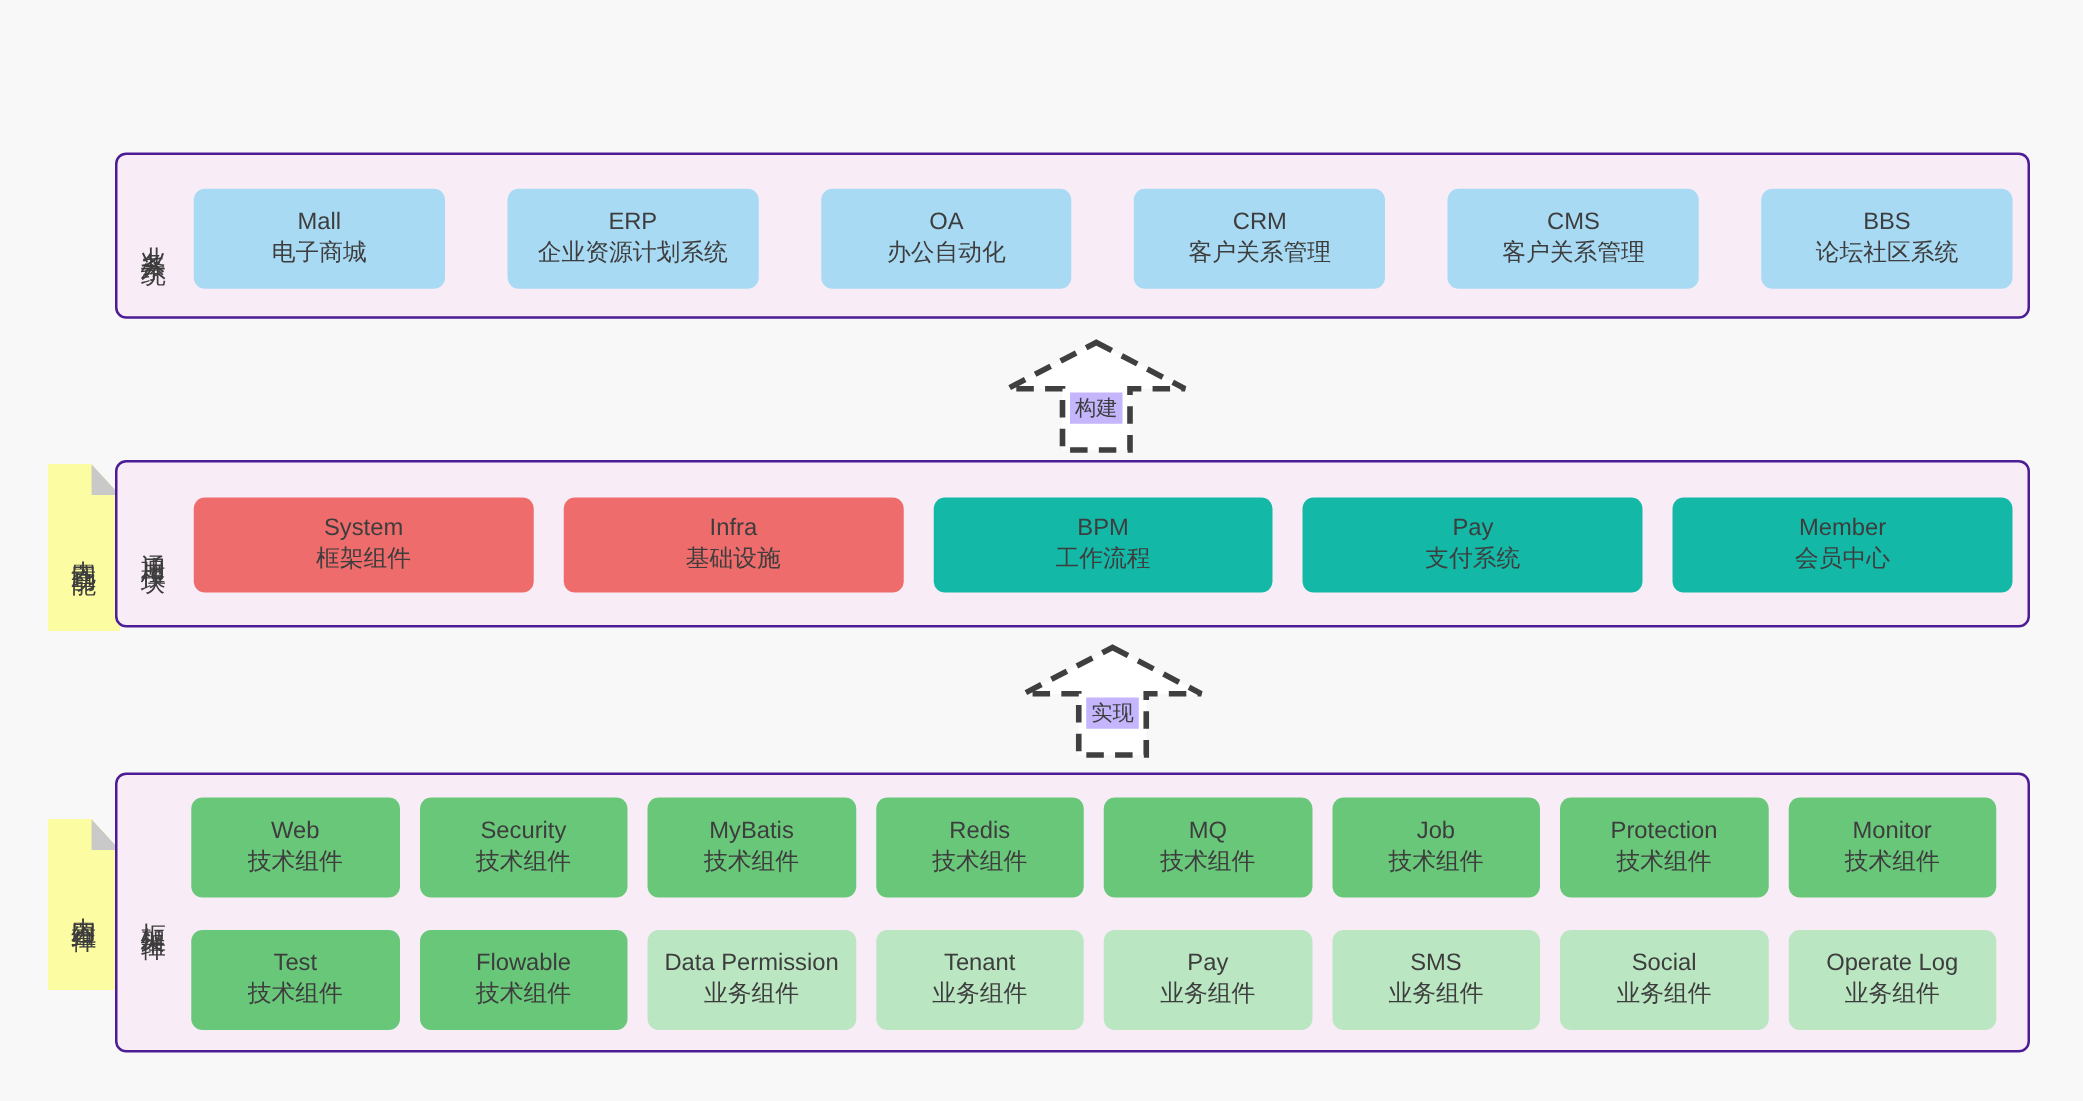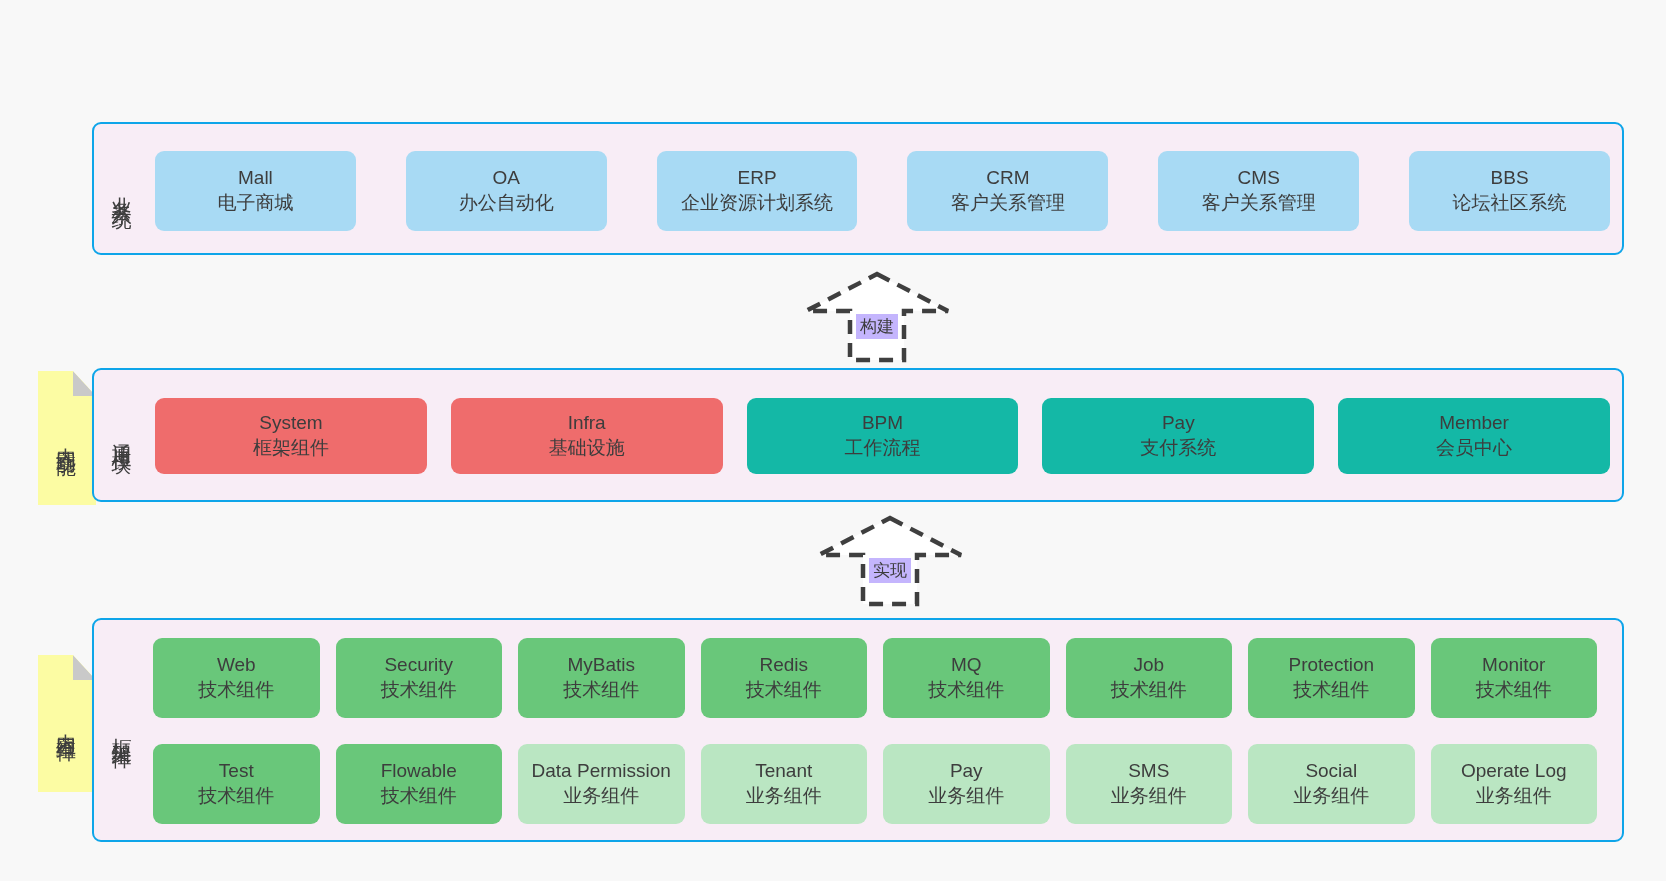--- a/index.html
+++ b/index.html
@@ -1,20 +1,20 @@
 <!DOCTYPE html>
 <html><head>
 <meta charset="utf-8">
 <style>
   html,body{margin:0;padding:0;}
   body{background:#f8f8f8;font-family:"Liberation Sans","DejaVu Sans",sans-serif;}
   .canvas{position:relative;width:1666px;height:881px;background:#f8f8f8;overflow:hidden;color:#3d3d3d;}
 
   
-  .panel{position:absolute;background:#f8edf6;border:2px solid #0ea5e9;border-radius:9px;box-sizing:border-box;}
+  .panel{position:absolute;background:#f8edf6;border:2px solid #4c1d95;border-radius:9px;box-sizing:border-box;}
   #panel-business  {left:92px;top:122px;width:1532px;height:133px;}
   #panel-modules   {left:92px;top:368px;width:1532px;height:134px;}
   #panel-components{left:92px;top:618px;width:1532px;height:224px;}
 
   .side-label{position:absolute;left:15px;top:50%;transform:translateY(-50%);
     writing-mode:vertical-rl;text-orientation:upright;font-size:20px;letter-spacing:4px;
     color:#3d3d3d;white-space:nowrap;}
 
   
   .side-tab{position:absolute;width:58px;background:#fcfca3;
@@ -68,26 +68,26 @@
   </div>
 
   <div class="panel" id="panel-business">
     <div class="side-label">业务系统</div>
     <div class="box-row">
         <div class="box blue">
     <div class="box-name">Mall</div>
     <div class="box-desc">电子商城</div>
   </div>
         <div class="box blue">
+    <div class="box-name">ERP</div>
+    <div class="box-desc">企业资源计划系统</div>
+  </div>
+        <div class="box blue">
     <div class="box-name">OA</div>
     <div class="box-desc">办公自动化</div>
-  </div>
-        <div class="box blue">
-    <div class="box-name">ERP</div>
-    <div class="box-desc">企业资源计划系统</div>
   </div>
         <div class="box blue">
     <div class="box-name">CRM</div>
     <div class="box-desc">客户关系管理</div>
   </div>
         <div class="box blue">
     <div class="box-name">CMS</div>
     <div class="box-desc">客户关系管理</div>
   </div>
         <div class="box blue">

